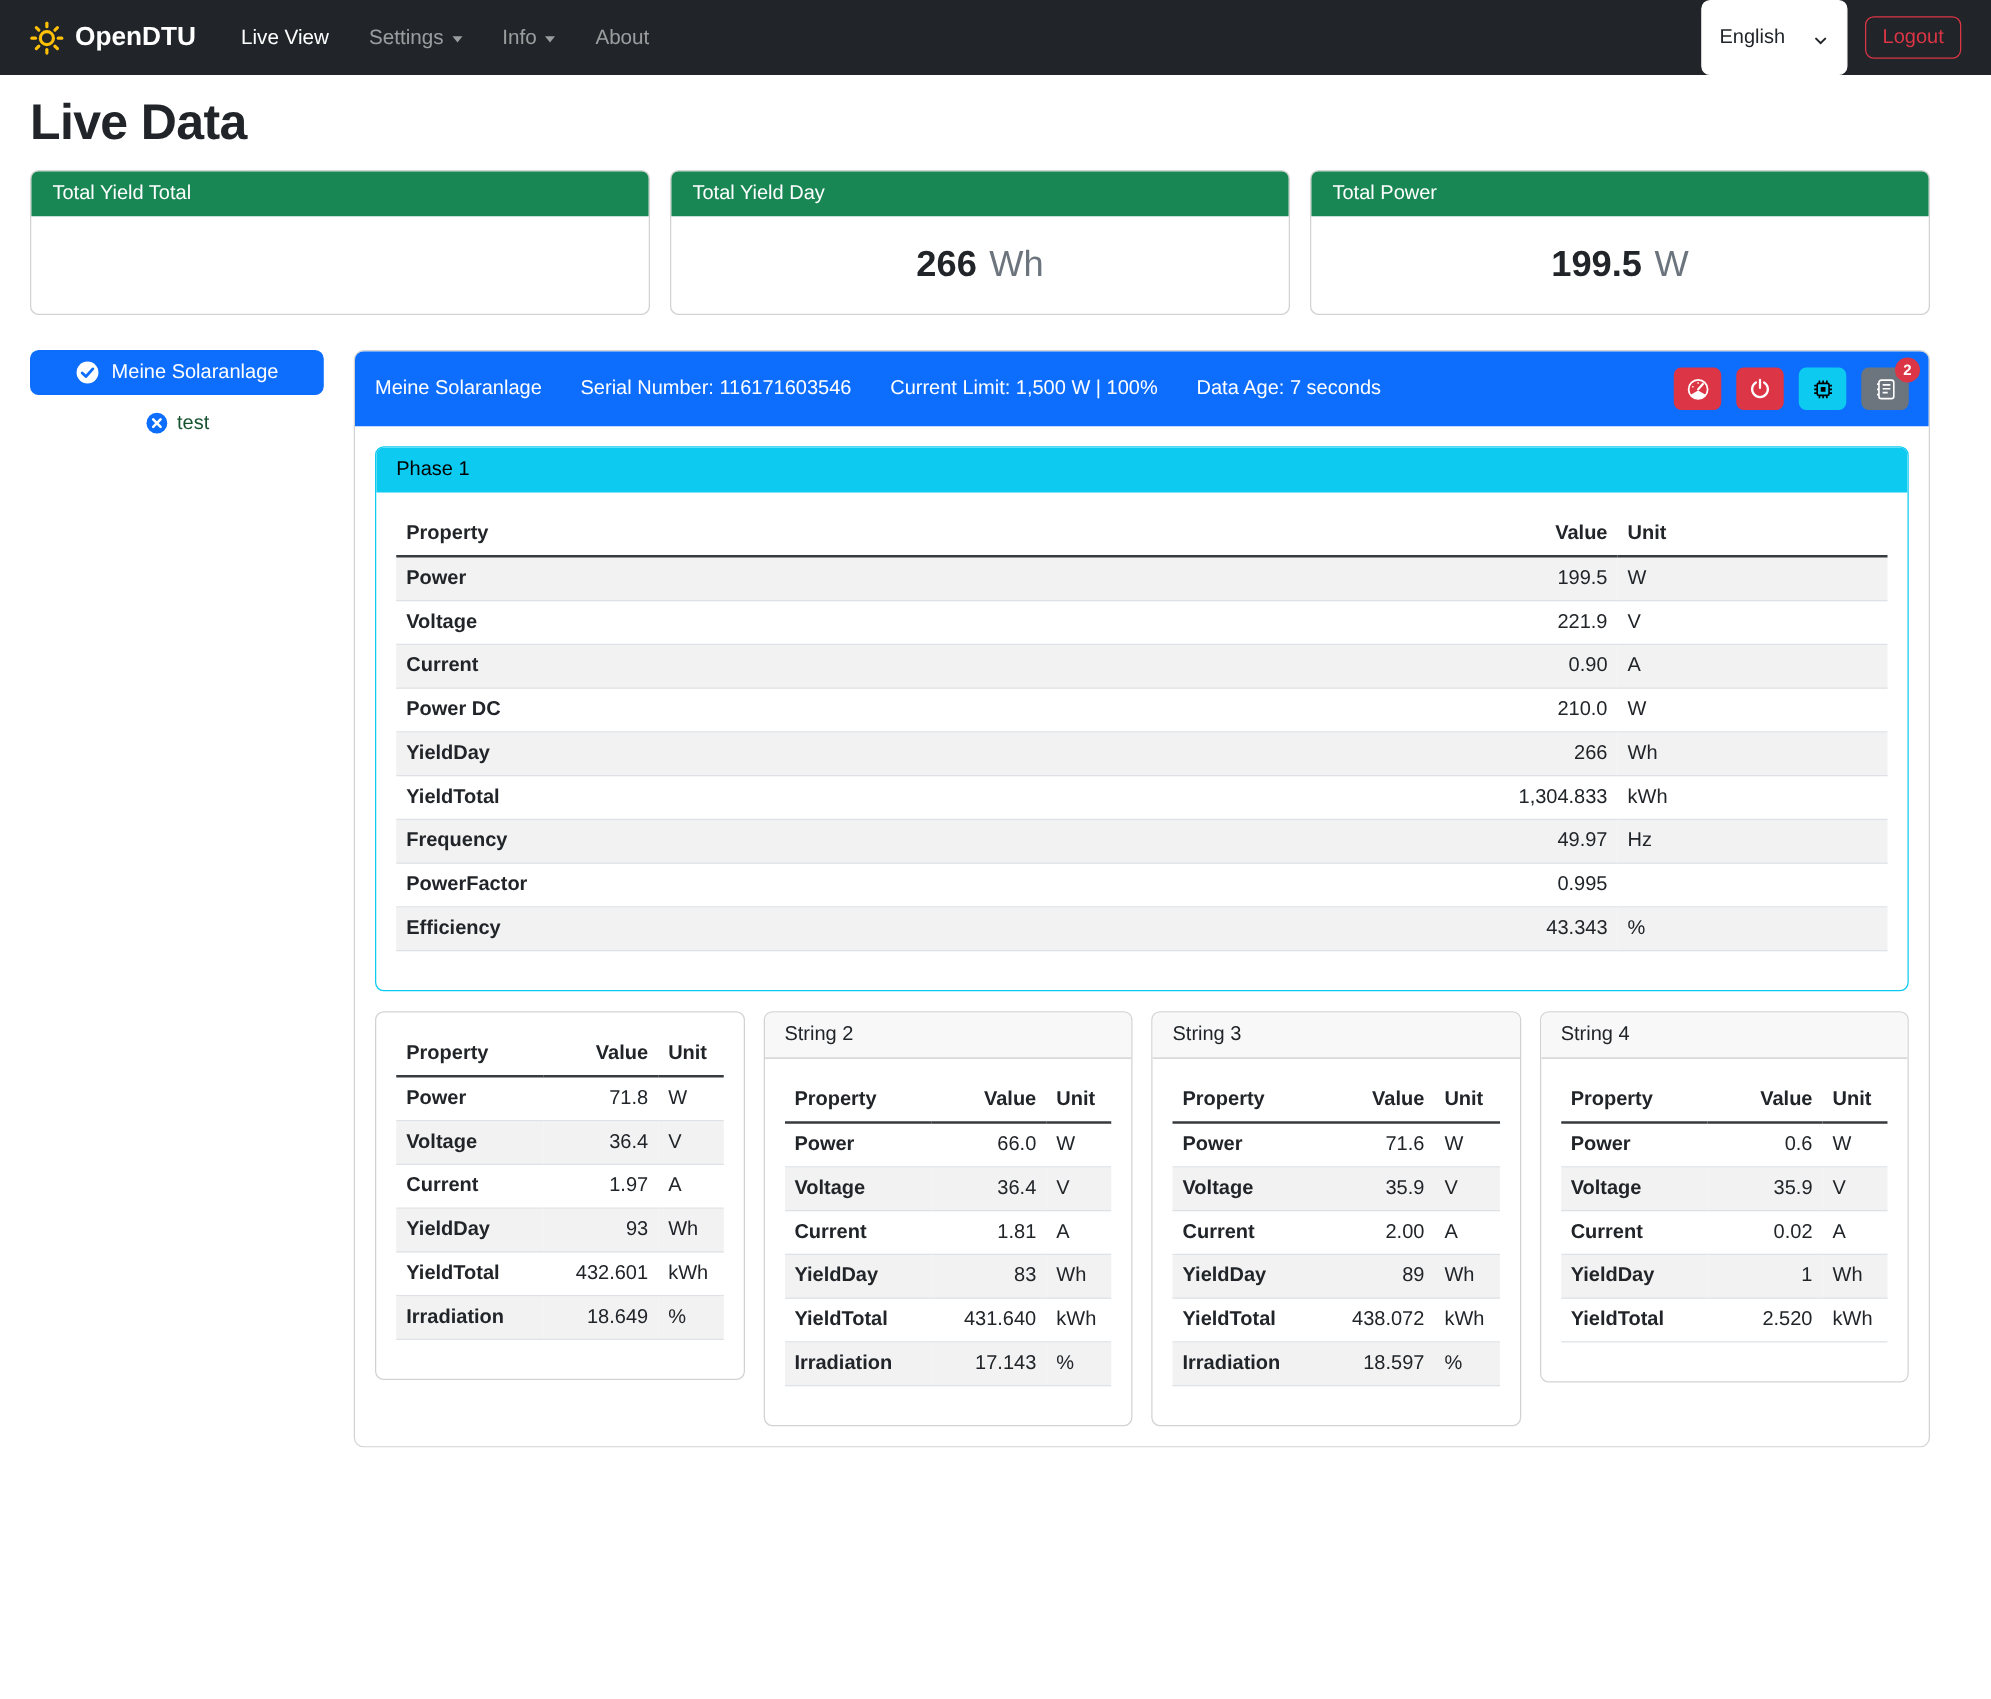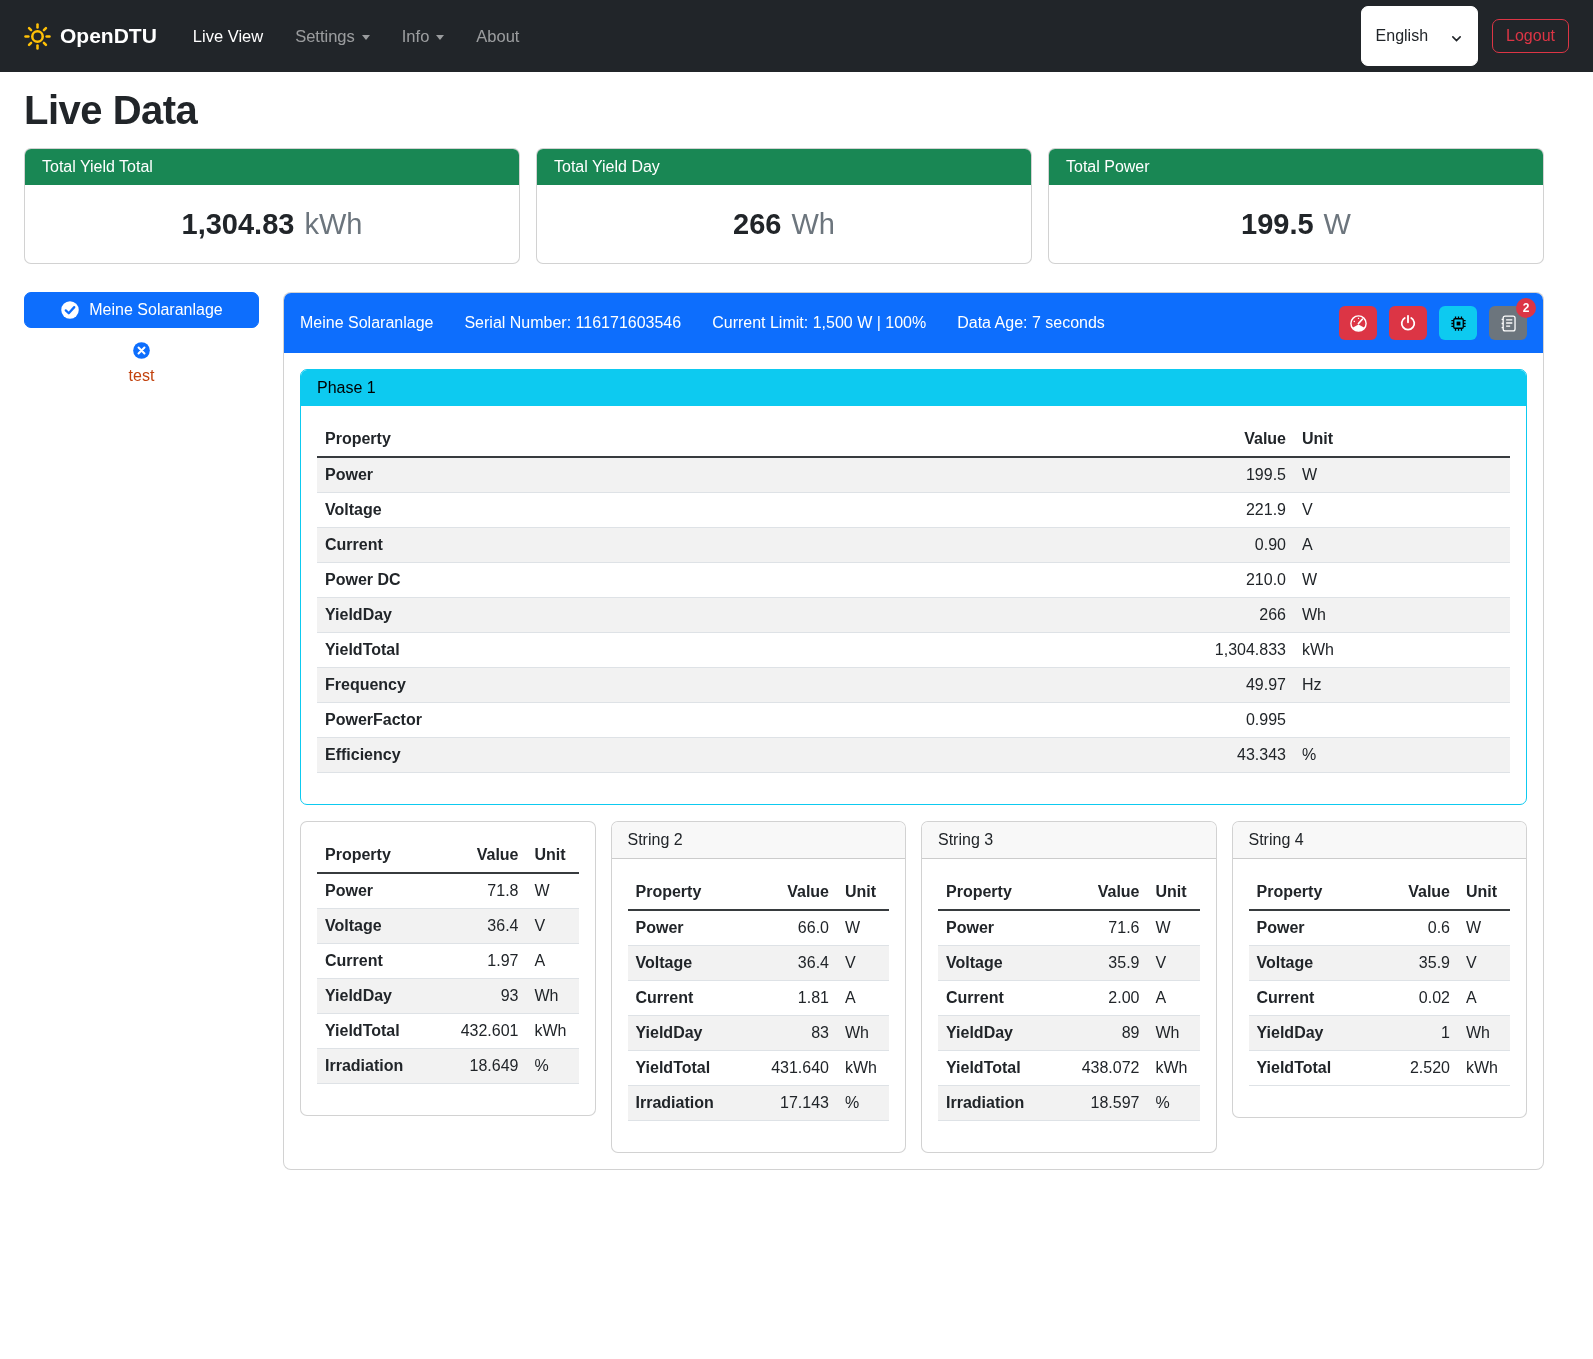--- a/index.html
+++ b/index.html
@@ -5,21 +5,21 @@
   * { box-sizing: border-box; margin: 0; padding: 0; }
   body {
     font-family: "Liberation Sans", "DejaVu Sans", sans-serif;
     color: #212529;
     background: #fff;
     font-size: 16px;
   }
   
   .navbar {
     background: #212529;
-    height: 72px;
+    height: 60px;
     display: flex;
     align-items: center;
     padding: 0 24px;
   }
   .brand { display: flex; align-items: center; gap: 9px; color: #fff; font-size: 21px; font-weight: 700; margin-right: 22px; cursor: pointer; }
   .nav-links { display: flex; align-items: center; list-style: none; gap: 4px; }
   .nav-link { color: rgba(255,255,255,.55); padding: 8px 14px; cursor: pointer; display: flex; align-items: center; gap: 7px; font-size: 16.5px; }
   .nav-link.active { color: #fff; }
   .caret { width: 0; height: 0; border-left: 4.5px solid transparent; border-right: 4.5px solid transparent; border-top: 5px solid currentColor; display: inline-block; margin-top: 2px; }
   .nav-right { margin-left: auto; display: flex; align-items: center; gap: 14px; }
@@ -42,21 +42,21 @@
   .summary-card-body .value { font-weight: 700; color: #212529; }
   .summary-card-body .unit { color: #6c757d; font-weight: 500; }
   
   .content-row { display: flex; gap: 24px; align-items: flex-start; }
   .sidebar { width: 235px; flex: none; }
   .inverter-select-btn {
     width: 100%; background: #0d6efd; border: 1px solid #0d6efd; color: #fff; border-radius: 7px;
     padding: 7px 12px; font-size: 16px; display: flex; align-items: center; justify-content: center; gap: 9px;
     cursor: pointer; font-family: inherit;
   }
-  .inverter-link { margin-top: 13px; display: flex; align-items: center; justify-content: center; gap: 7px; color: #c2410c; font-size: 16px; cursor: pointer; flex-direction: column; }
+  .inverter-link { margin-top: 13px; display: flex; align-items: center; justify-content: center; gap: 7px; color: #14532d; font-size: 16px; cursor: pointer; }
   
   .inverter-card { flex: 1; border: 1px solid rgba(0,0,0,.175); border-radius: 8px; background: #fff; overflow: hidden; }
   .inverter-header { background: #0d6efd; color: #fff; padding: 13px 16px; display: flex; align-items: center; gap: 31px; font-size: 16px; }
   .header-actions { margin-left: auto; display: flex; gap: 12px; }
   .icon-btn { width: 38px; height: 34px; border: none; border-radius: 6px; display: flex; align-items: center; justify-content: center; cursor: pointer; position: relative; }
   .icon-btn.danger { background: #dc3545; }
   .icon-btn.info { background: #0dcaf0; }
   .icon-btn.secondary { background: #6c757d; }
   .notif-badge {
     position: absolute; top: -8px; right: -9px; background: #dc3545; color: #fff;
@@ -136,24 +136,20 @@
   </div>
 </nav>
 
 <div class="container">
   <h1 class="page-title">Live Data</h1>
 
   <div class="cards-row">
 
       <div class="summary-card">
         <div class="summary-card-header">Total Yield Total</div>
-        <div class="summary-card-body">
-          <span class="value">1,304.83</span>
-          <span class="unit">kWh</span>
-        </div>
       </div>
 
       <div class="summary-card">
         <div class="summary-card-header">Total Yield Day</div>
         <div class="summary-card-body">
           <span class="value">266</span>
           <span class="unit">Wh</span>
         </div>
       </div>
 

